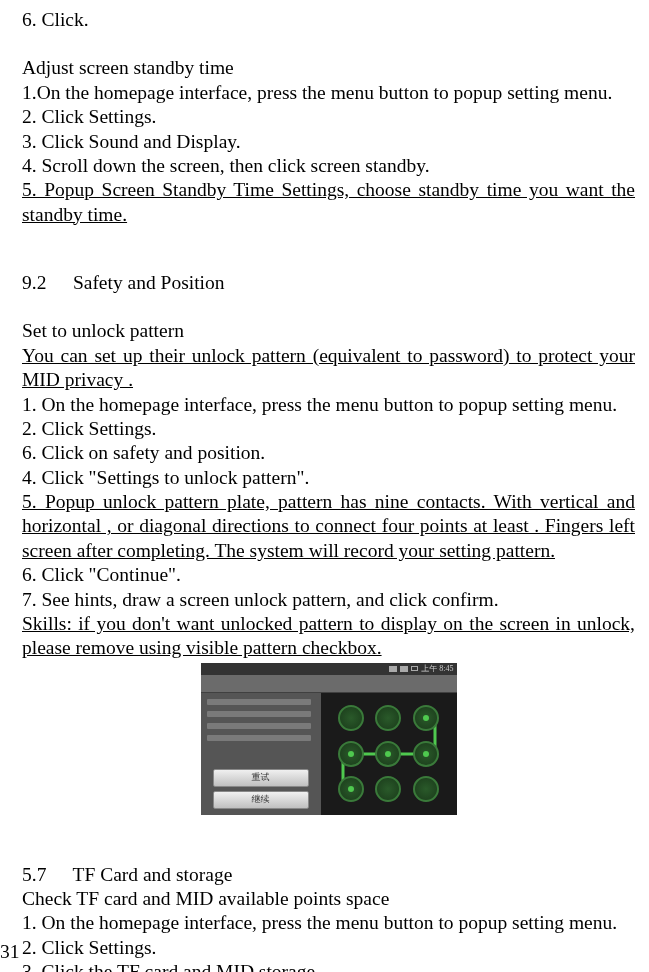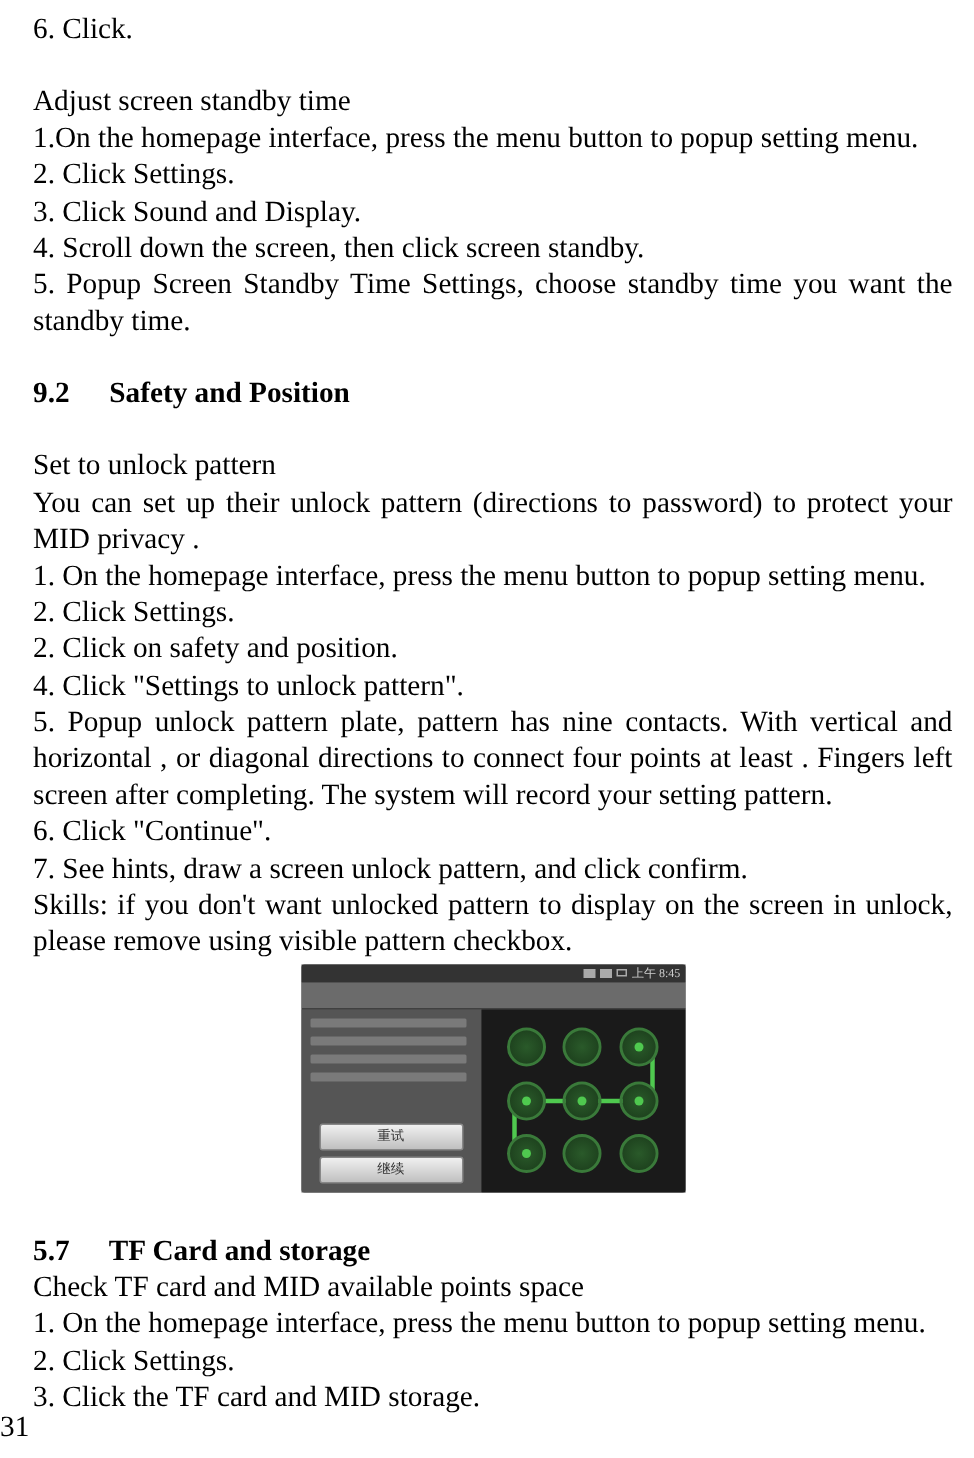--- a/index.html
+++ b/index.html
@@ -8,22 +8,22 @@
       height: 972px;
       font-family: "Times New Roman", Times, serif;
       font-size: 19.5px;
       padding: 8px 14px 8px 22px;
       position: relative;
       color: #000;
       line-height: 1.25;
     }
     .para { margin-bottom: 0; }
     .spacer { height: 24px; }
-    .justify { text-align: justify; }
-    .section-title { font-weight: bold; }
+    .justify { text-align: justify; text-decoration: underline; }
+    .section-title { font-weight: normal; margin-top: 20px; }
     .section-num { display: inline-block; width: 46px; }
     .phone-figure {
       display: block;
       margin: 2px auto 4px auto;
       width: 256px;
       height: 152px;
       background: #454545;
       position: relative;
       border-radius: 2px;
     }
@@ -150,24 +150,24 @@
 <div class="para justify">5. Popup Screen Standby Time Settings, choose standby time you want the standby time.</div>
 <div class="spacer"></div>
 
 <div class="para section-title">
   <span class="section-num">9.2</span>
   <span>Safety and Position</span>
 </div>
 <div class="spacer"></div>
 
 <div class="para">Set to unlock pattern</div>
-<div class="para justify">You can set up their unlock pattern (directions to password) to protect your MID privacy .</div>
+<div class="para justify">You can set up their unlock pattern (equivalent to password) to protect your MID privacy .</div>
 <div class="para">1. On the homepage interface, press the menu button to popup setting menu.</div>
 <div class="para">2. Click Settings.</div>
-<div class="para">2. Click on safety and position.</div>
+<div class="para">6. Click on safety and position.</div>
 <div class="para">4. Click "Settings to unlock pattern".</div>
 <div class="para justify">5. Popup unlock pattern plate, pattern has nine contacts. With vertical and horizontal , or diagonal directions to connect four points at least .   Fingers left screen after completing. The system will record your setting pattern.</div>
 <div class="para">6. Click "Continue".</div>
 <div class="para">7. See hints, draw a screen unlock pattern, and click confirm.</div>
 <div class="para justify">Skills: if you don't want unlocked pattern to display on the screen in unlock, please remove using visible pattern checkbox.</div>
 
 <div class="phone-figure">
   <div class="phone-status">
     <span class="sig"></span>
     <span class="sig"></span>

